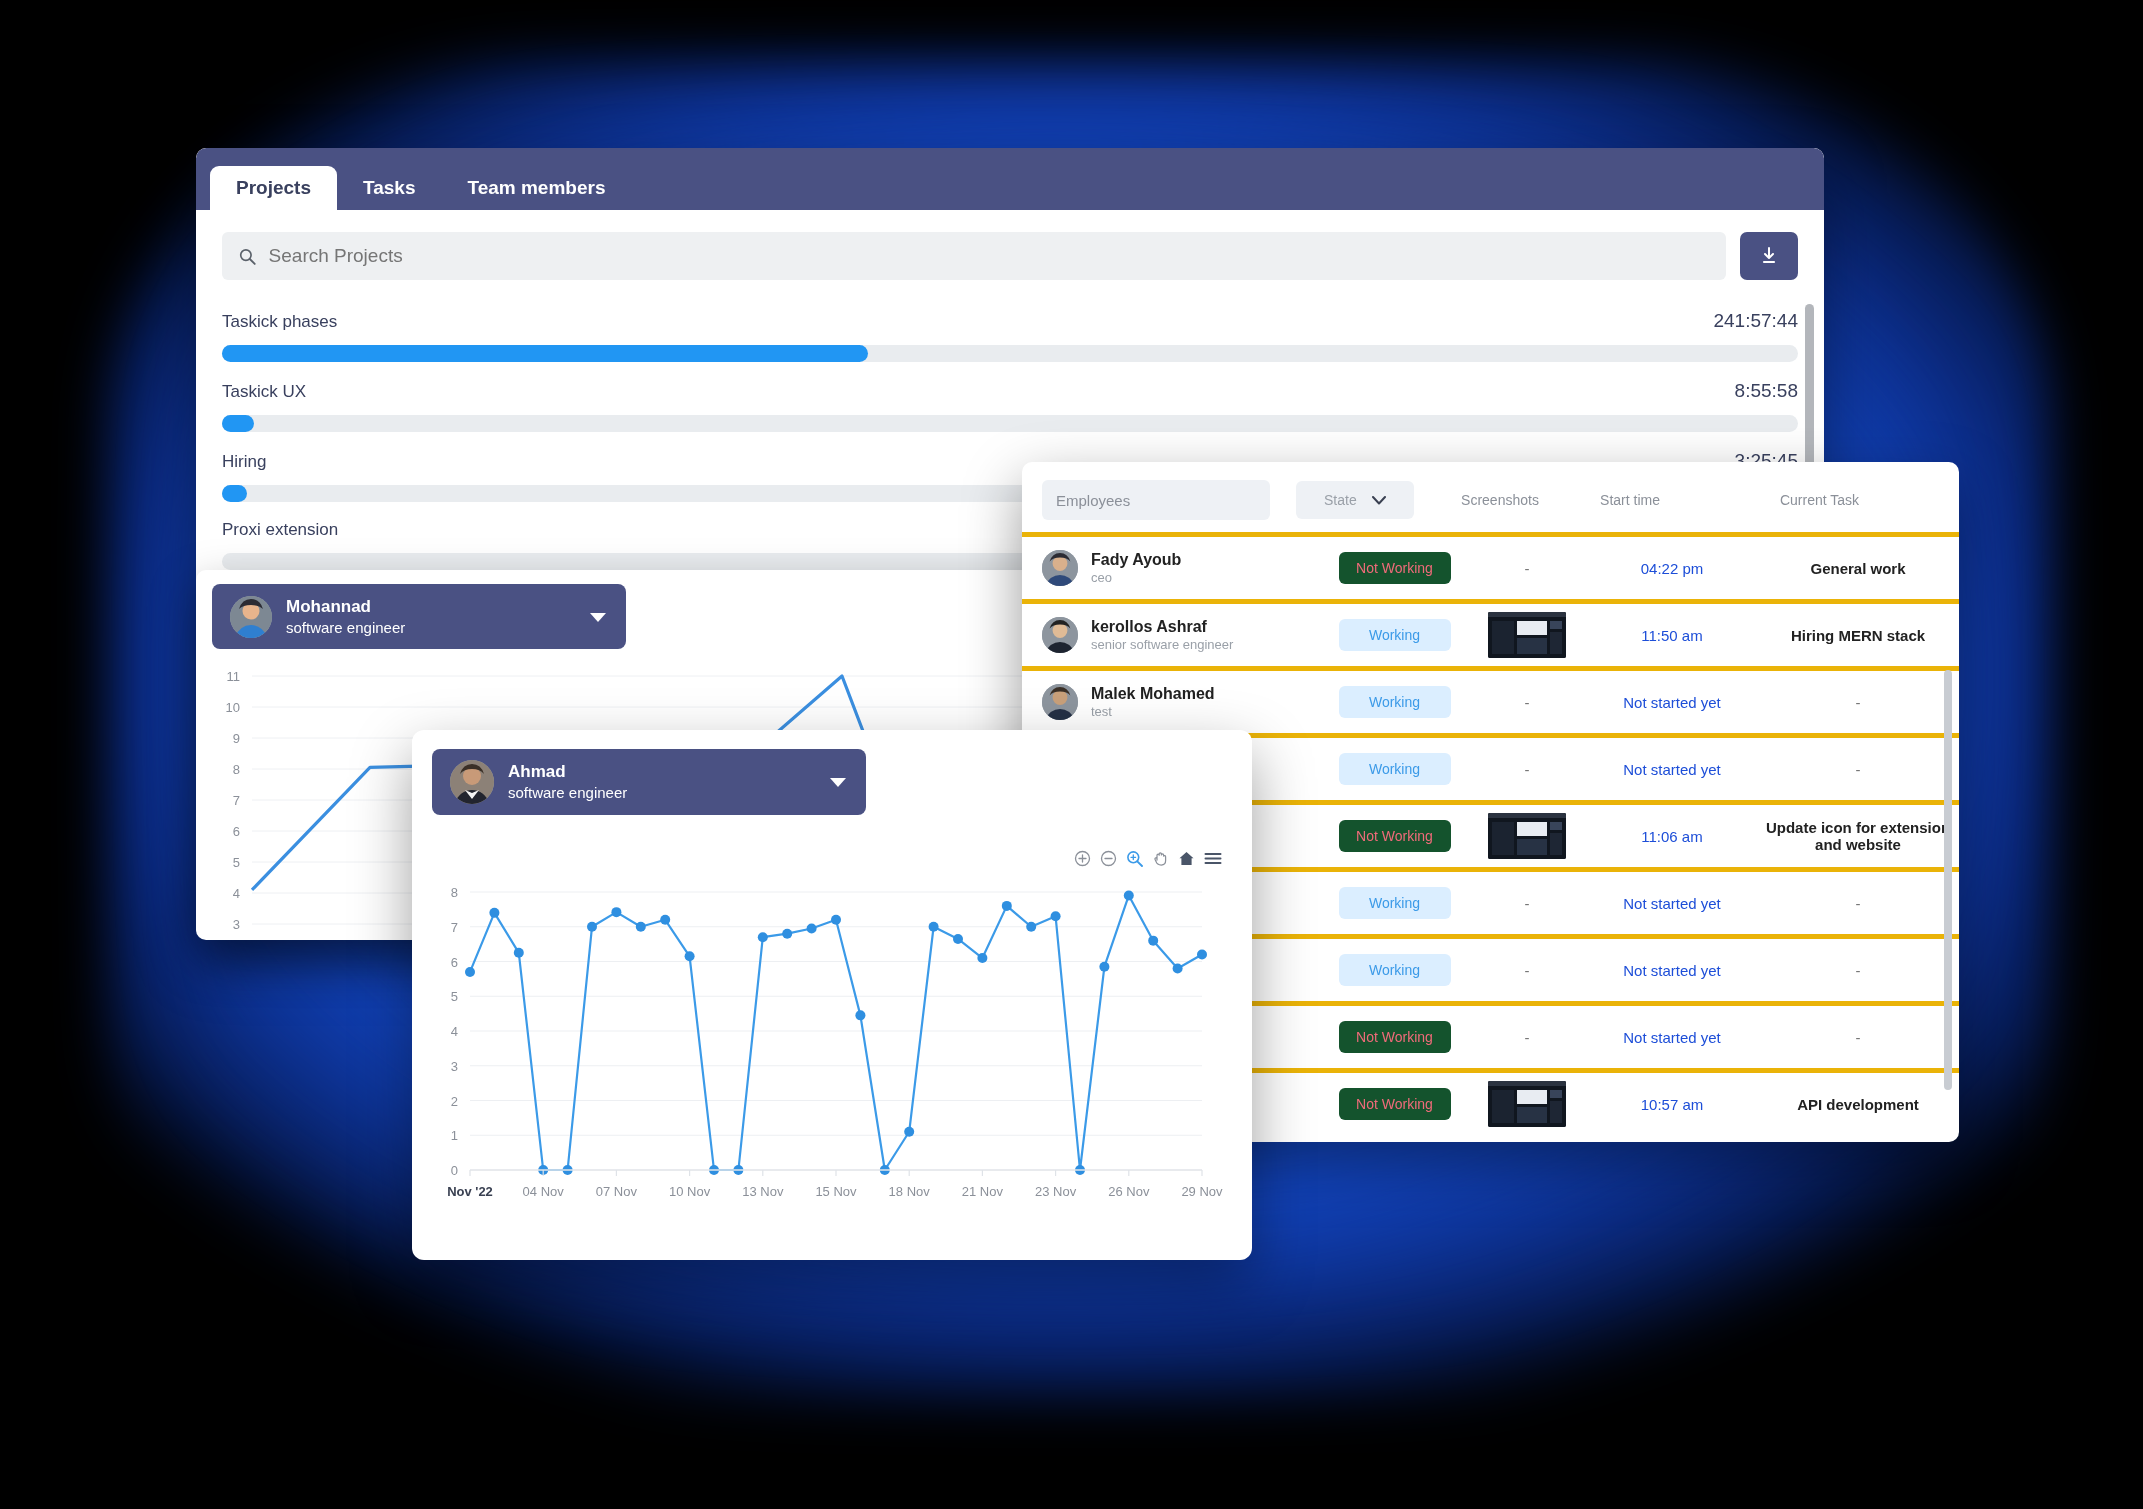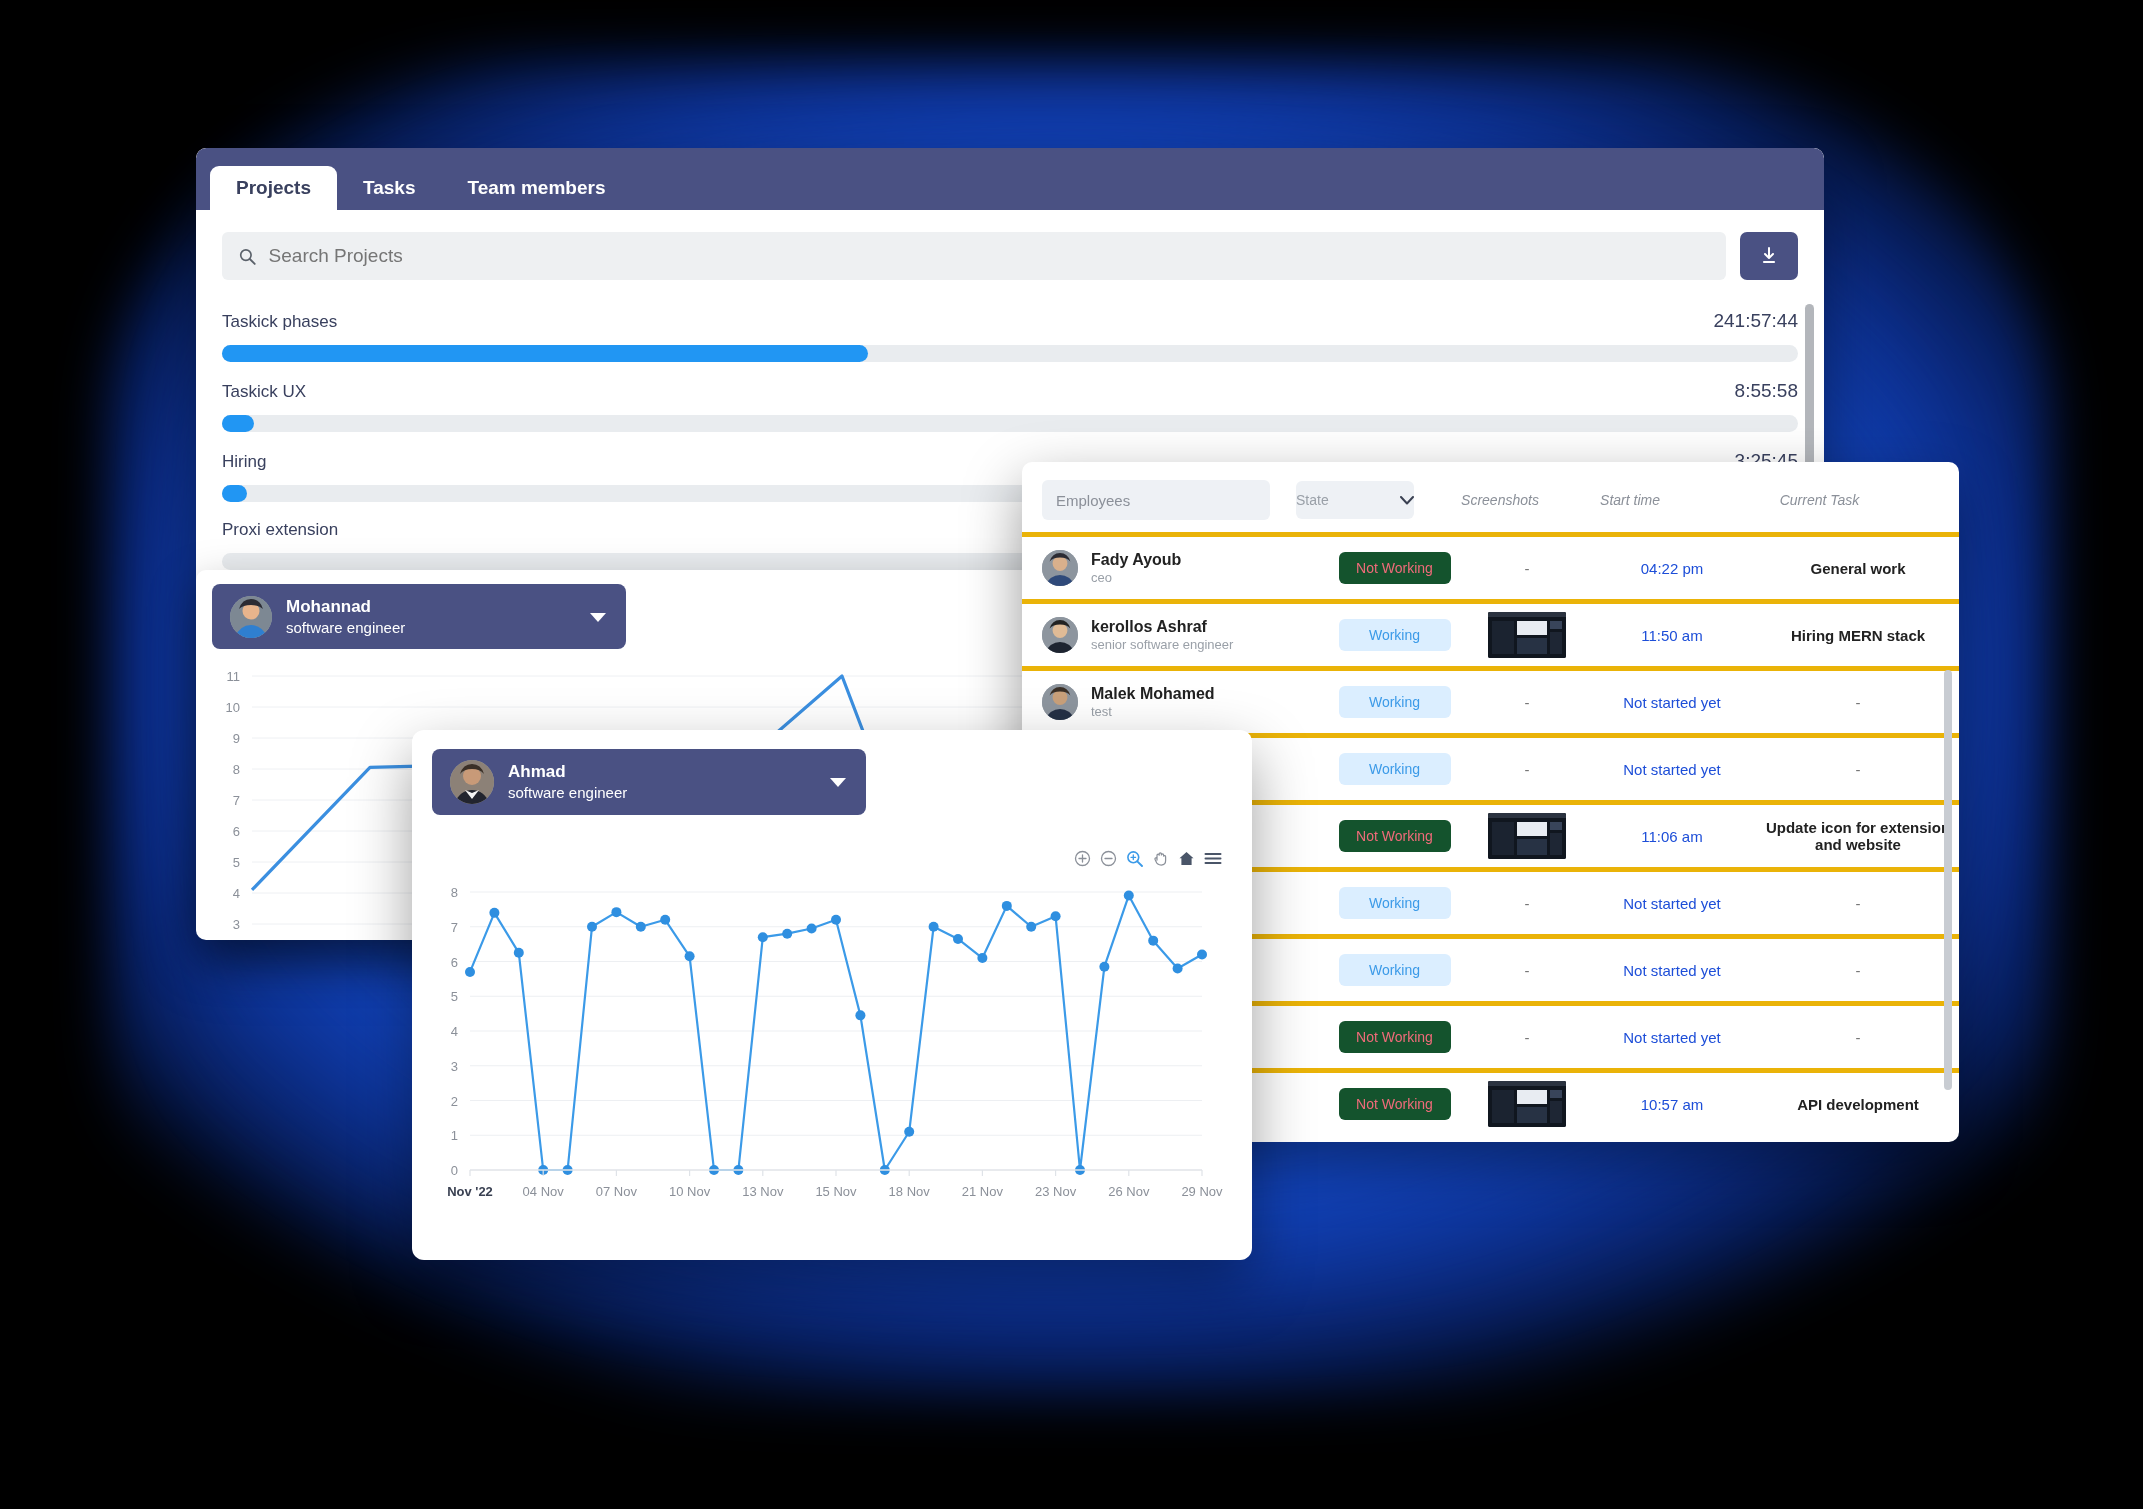--- a/index.html
+++ b/index.html
@@ -72,22 +72,22 @@
 
   
   #win-emp{position:absolute;left:1022px;top:462px;width:937px;height:680px;
       background:#fff;border-radius:10px;box-shadow:0 22px 58px rgba(0,0,0,.40);overflow:hidden;}
   .emp-head{display:flex;align-items:center;padding:18px 20px 12px 20px;}
   .emp-search{width:228px;height:40px;background:#eef1f5;border-radius:6px;
               display:flex;align-items:center;padding:0 14px;box-sizing:border-box;
               font-size:15px;color:#8b9099;}
   .emp-state{width:118px;height:38px;background:#eef1f5;border-radius:6px;margin-left:26px;
              display:flex;align-items:center;justify-content:space-between;
-             padding:0 0;box-sizing:border-box;font-size:14px;color:#9aa0a8;}
-  .col-h{font-size:14px;color:#8b9099;text-align:center;font-style:italic;}
+             padding:0 28px;box-sizing:border-box;font-size:14px;color:#9aa0a8;}
+  .col-h{font-size:14px;color:#8b9099;text-align:center;}
   .emp-row{display:flex;align-items:center;border-top:5px solid #eab308;height:62px;}
   .cell-name{width:300px;display:flex;align-items:center;gap:13px;padding-left:20px;box-sizing:border-box;}
   .nm{font-size:16px;font-weight:bold;color:#222;line-height:1.25;}
   .rl{font-size:13px;color:#9aa0a8;line-height:1.25;}
   .cell-state{width:145px;display:flex;justify-content:center;}
   .pill{min-width:112px;text-align:center;padding:8px 0;border-radius:6px;font-size:14px;}
   .pill.work{background:#dbeeff;color:#3b9ae8;}
   .pill.notwork{background:#14532d;color:#f06b7a;}
   .cell-shot{width:120px;display:flex;justify-content:center;align-items:center;
              font-size:15px;color:#777;}

